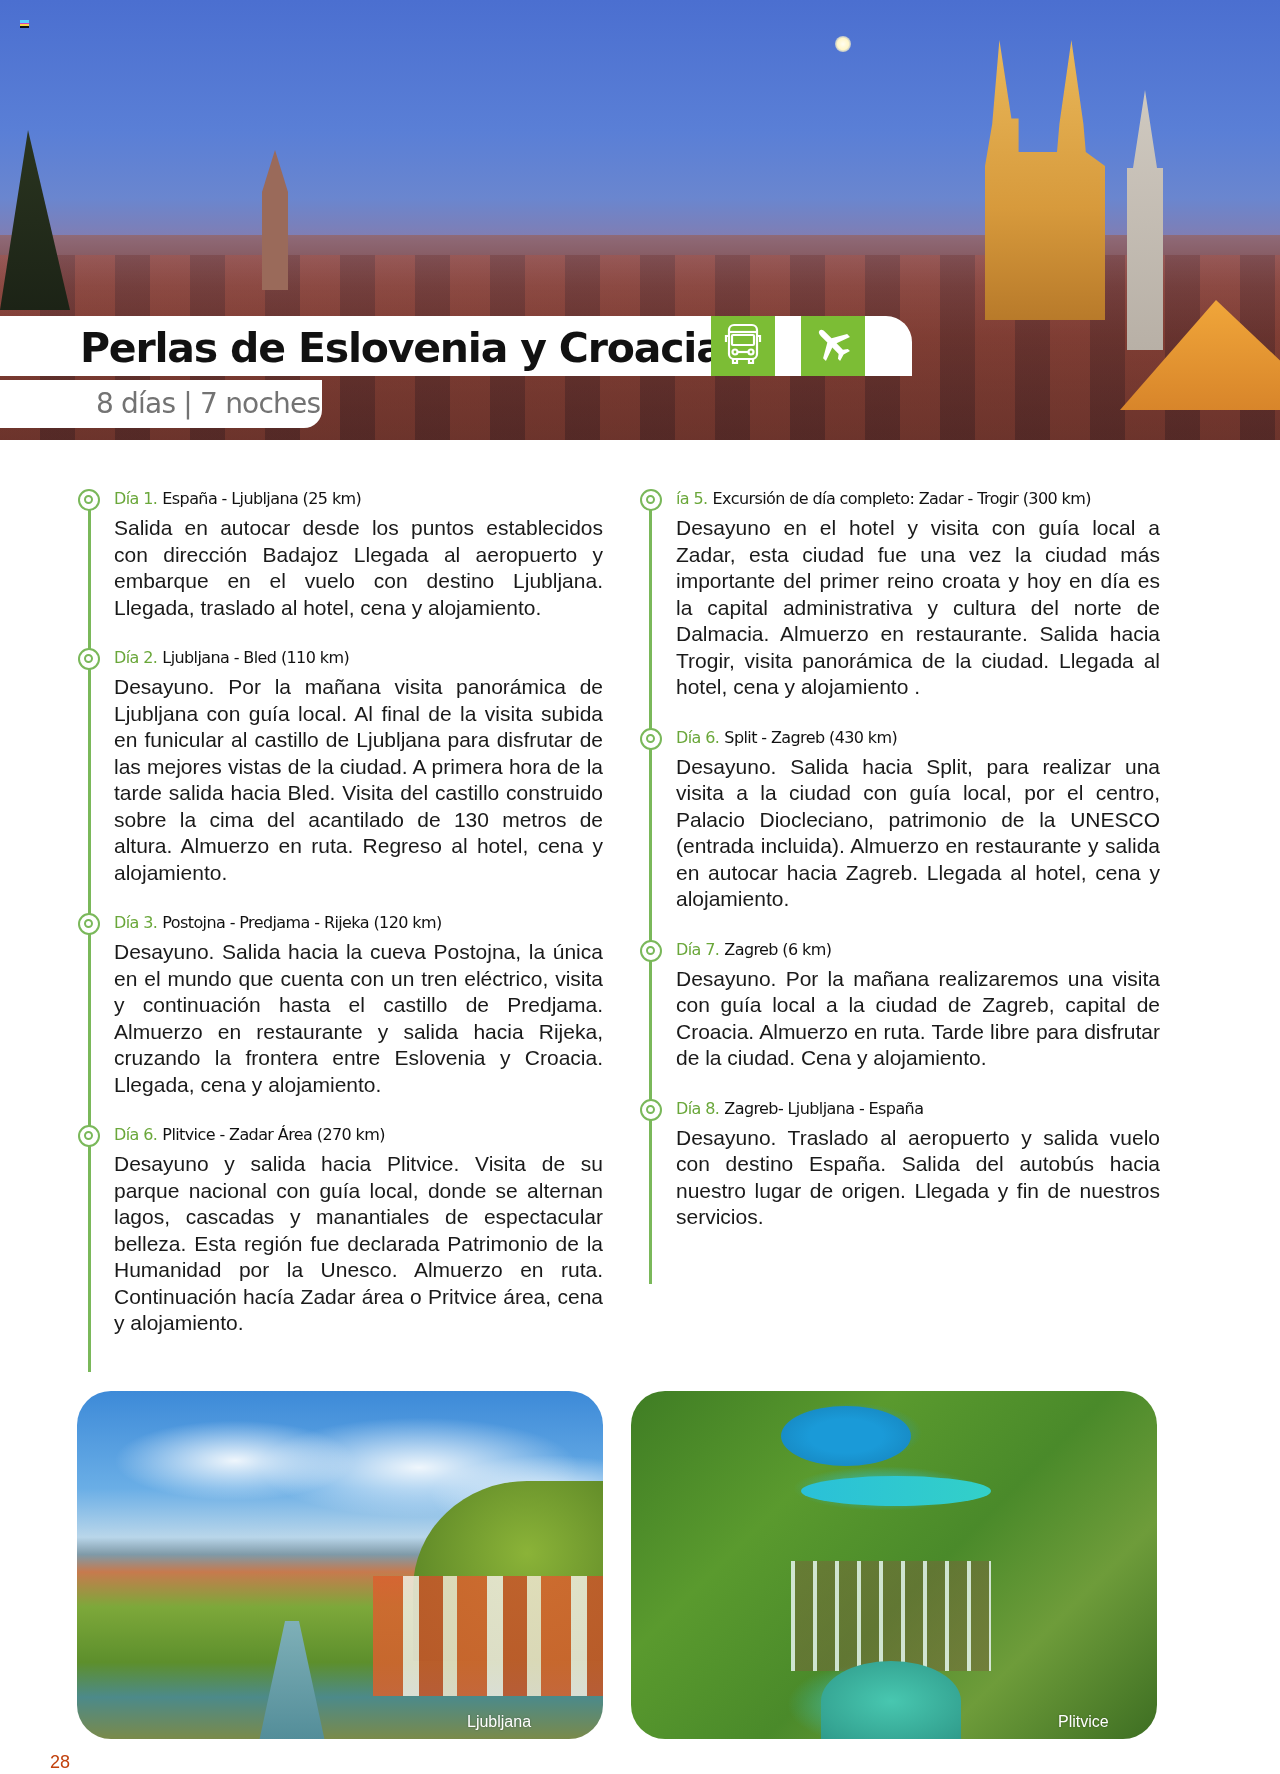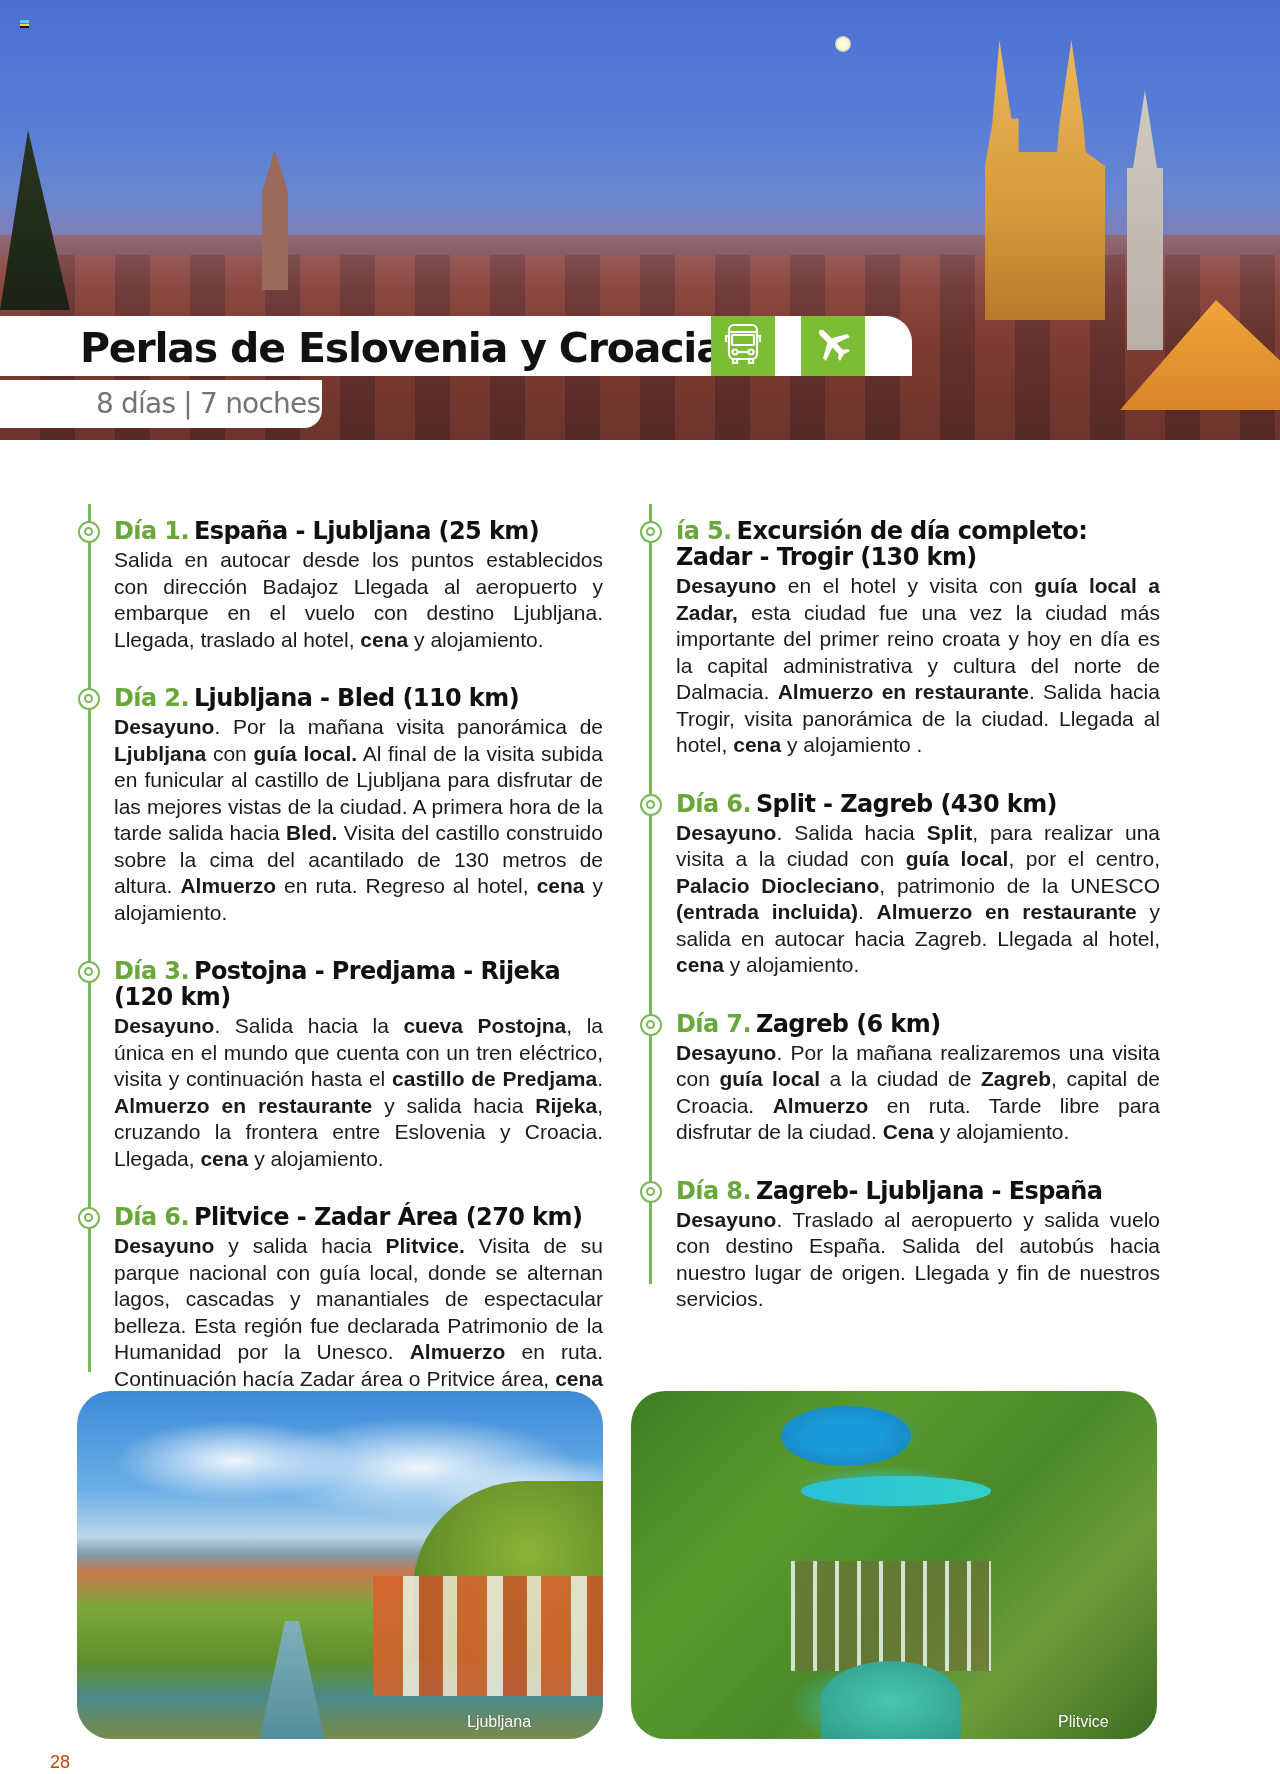--- a/index.html
+++ b/index.html
@@ -70,28 +70,28 @@
   .day { position: relative; padding-left: 36px; }
   .bullet {
     position: absolute; left: 0; top: 3px; width: 22px; height: 22px; border-radius: 50%;
     border: 2.5px solid #7ab85a; background: #fff;
   }
   .bullet::after {
     content: ""; position: absolute; left: 4px; top: 4px; width: 9px; height: 9px; border-radius: 50%;
     border: 2px solid #7ab85a; box-sizing: border-box;
   }
   .day-head {
-    font-family: "DejaVu Sans", sans-serif; font-weight: bold; font-size: 24px; line-height: 26px;
-    letter-spacing: -0.6px; color: #111; margin-bottom: 3px; margin-top: 32px;
+    font-family: "DejaVu Sans", sans-serif; font-weight: normal; font-size: 16px; line-height: 26px;
+    letter-spacing: -0.6px; color: #111; margin-bottom: 3px;
   }
   .day-num { color: #6aa73a; margin-right: 5px; }
   .day-body {
     font-size: 21px; line-height: 26.5px; text-align: justify; color: #1a1a1a;
   }
-  .day-body b { font-weight: bold; }
+  .day-body b { font-weight: normal; }
 
   .col.left .day.d1 { margin-bottom: 24px; }
   .col.left .day.d2 { margin-bottom: 24px; }
   .col.left .day.d3 { margin-bottom: 24px; }
   .col.right .day.d5 { margin-bottom: 24px; }
   .col.right .day.d6 { margin-bottom: 24px; }
   .col.right .day.d7 { margin-bottom: 24px; }
 
   
   .photo {
@@ -217,21 +217,21 @@
     <div class="day-body"><b>Desayuno</b><span> y salida hacia </span><b>Plitvice.</b><span> Visita de su parque nacional con guía local, donde se alternan lagos, cascadas y manantiales de espectacular belleza. Esta región fue declarada Patrimonio de la Humanidad por la Unesco. </span><b>Almuerzo</b><span> en ruta. Continuación hacía Zadar área o Pritvice área, </span><b>cena</b><span> y alojamiento.</span></div>
   </div>
 </div>
 
 <div class="col right">
   <div class="timeline-line"></div>
 
   <div class="day d5">
     <span class="bullet"></span>
     <div class="day-head">
-      <span class="day-num">ía 5.</span><span>Excursión de día completo: Zadar - Trogir (130 km)</span>
+      <span class="day-num">ía 5.</span><span>Excursión de día completo: Zadar - Trogir (300 km)</span>
     </div>
     <div class="day-body"><b>Desayuno</b><span> en el hotel y visita con </span><b>guía local a Zadar,</b><span> esta ciudad fue una vez la ciudad más importante del primer reino croata y hoy en día es la capital administrativa y cultura del norte de Dalmacia. </span><b>Almuerzo en restaurante</b><span>. Salida hacia Trogir, visita panorámica de la ciudad. Llegada al hotel, </span><b>cena</b><span> y alojamiento .</span></div>
   </div>
 
   <div class="day d6">
     <span class="bullet"></span>
     <div class="day-head">
       <span class="day-num">Día 6.</span><span>Split - Zagreb (430 km)</span>
     </div>
     <div class="day-body"><b>Desayuno</b><span>. Salida hacia </span><b>Split</b><span>, para realizar una visita a la ciudad con </span><b>guía local</b><span>, por el centro, </span><b>Palacio Diocleciano</b><span>, patrimonio de la UNESCO </span><b>(entrada incluida)</b><span>. </span><b>Almuerzo en restaurante</b><span> y salida en autocar hacia Zagreb. Llegada al hotel, </span><b>cena</b><span> y alojamiento.</span></div>

